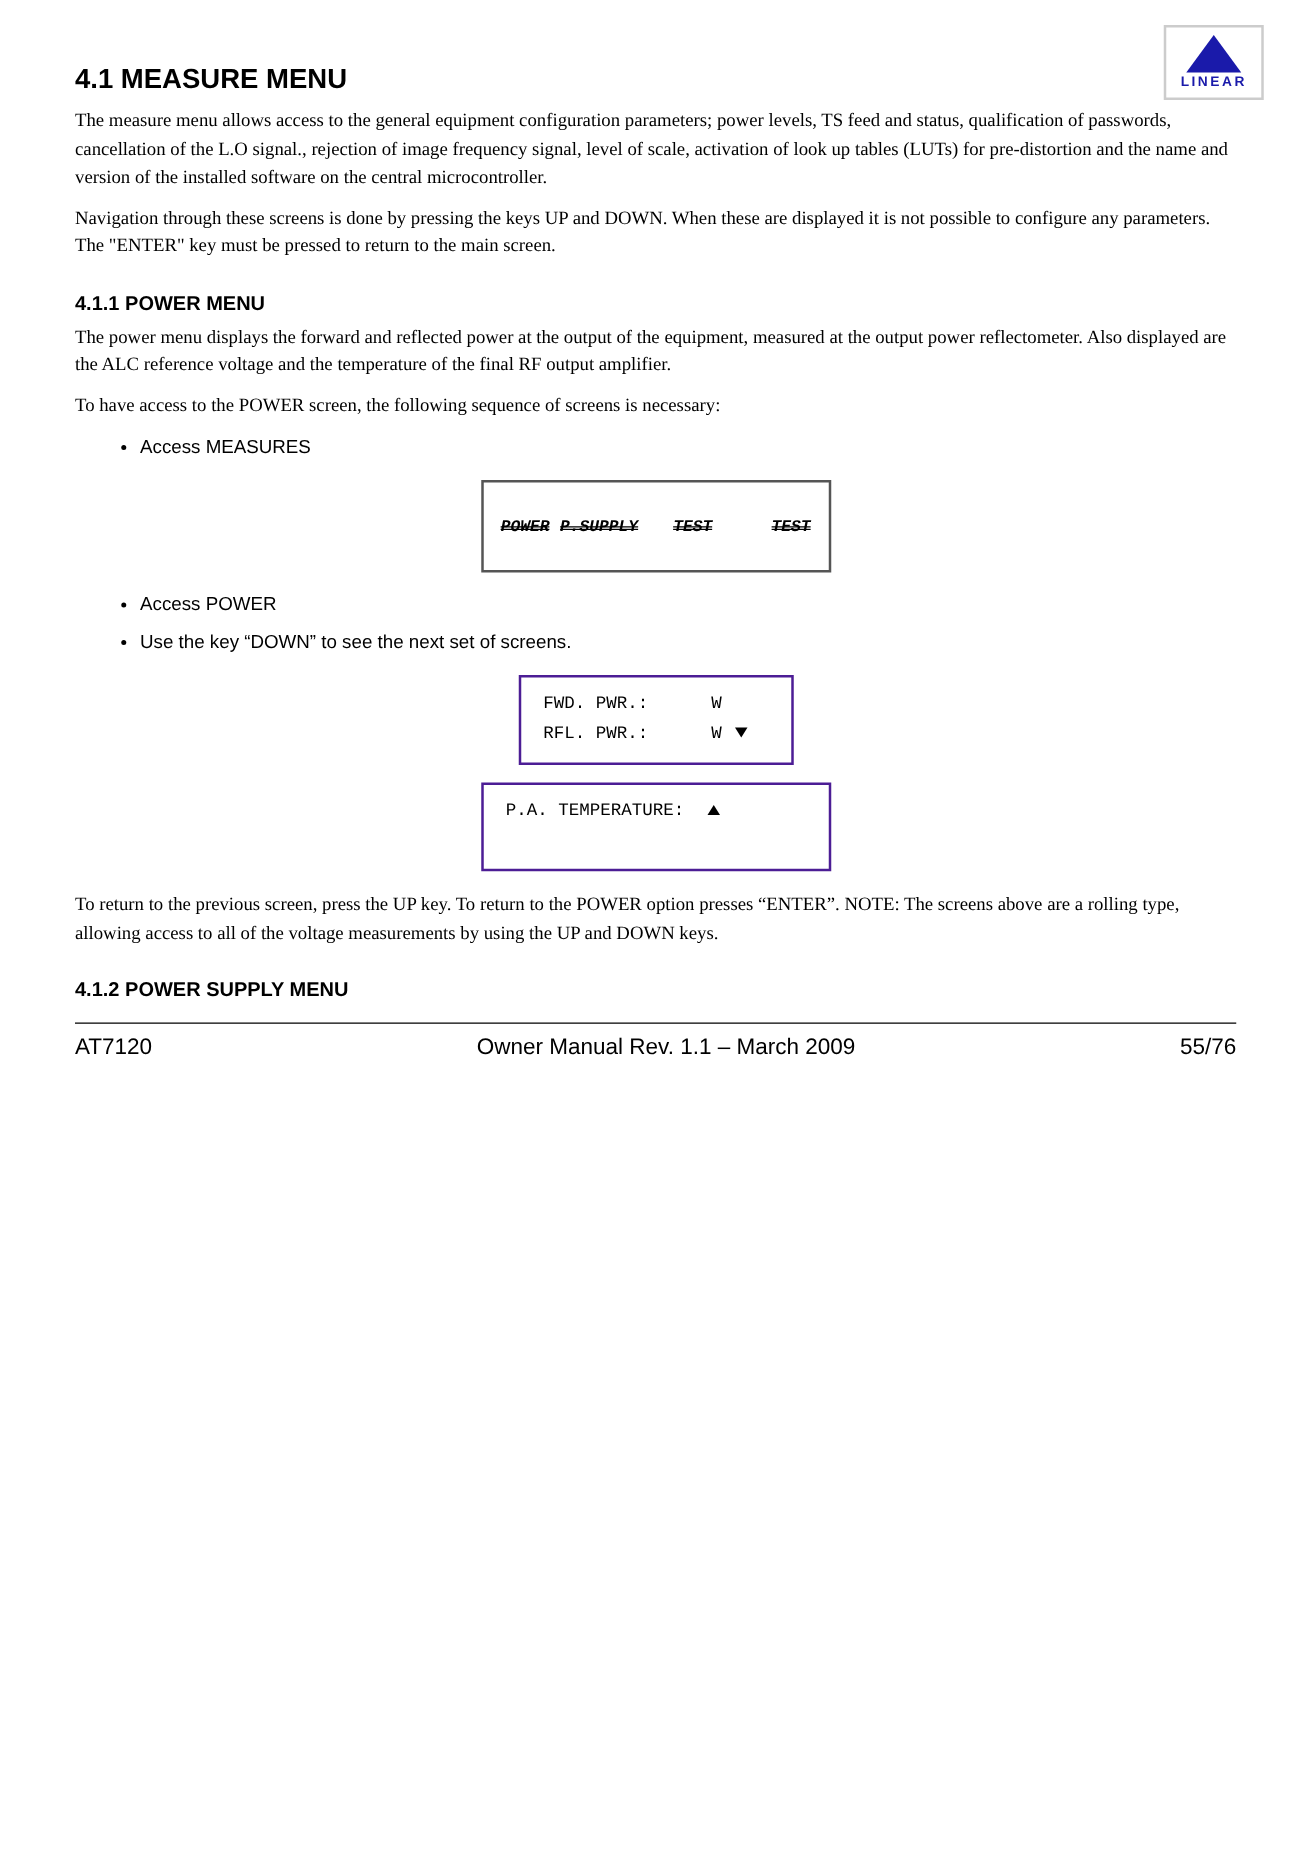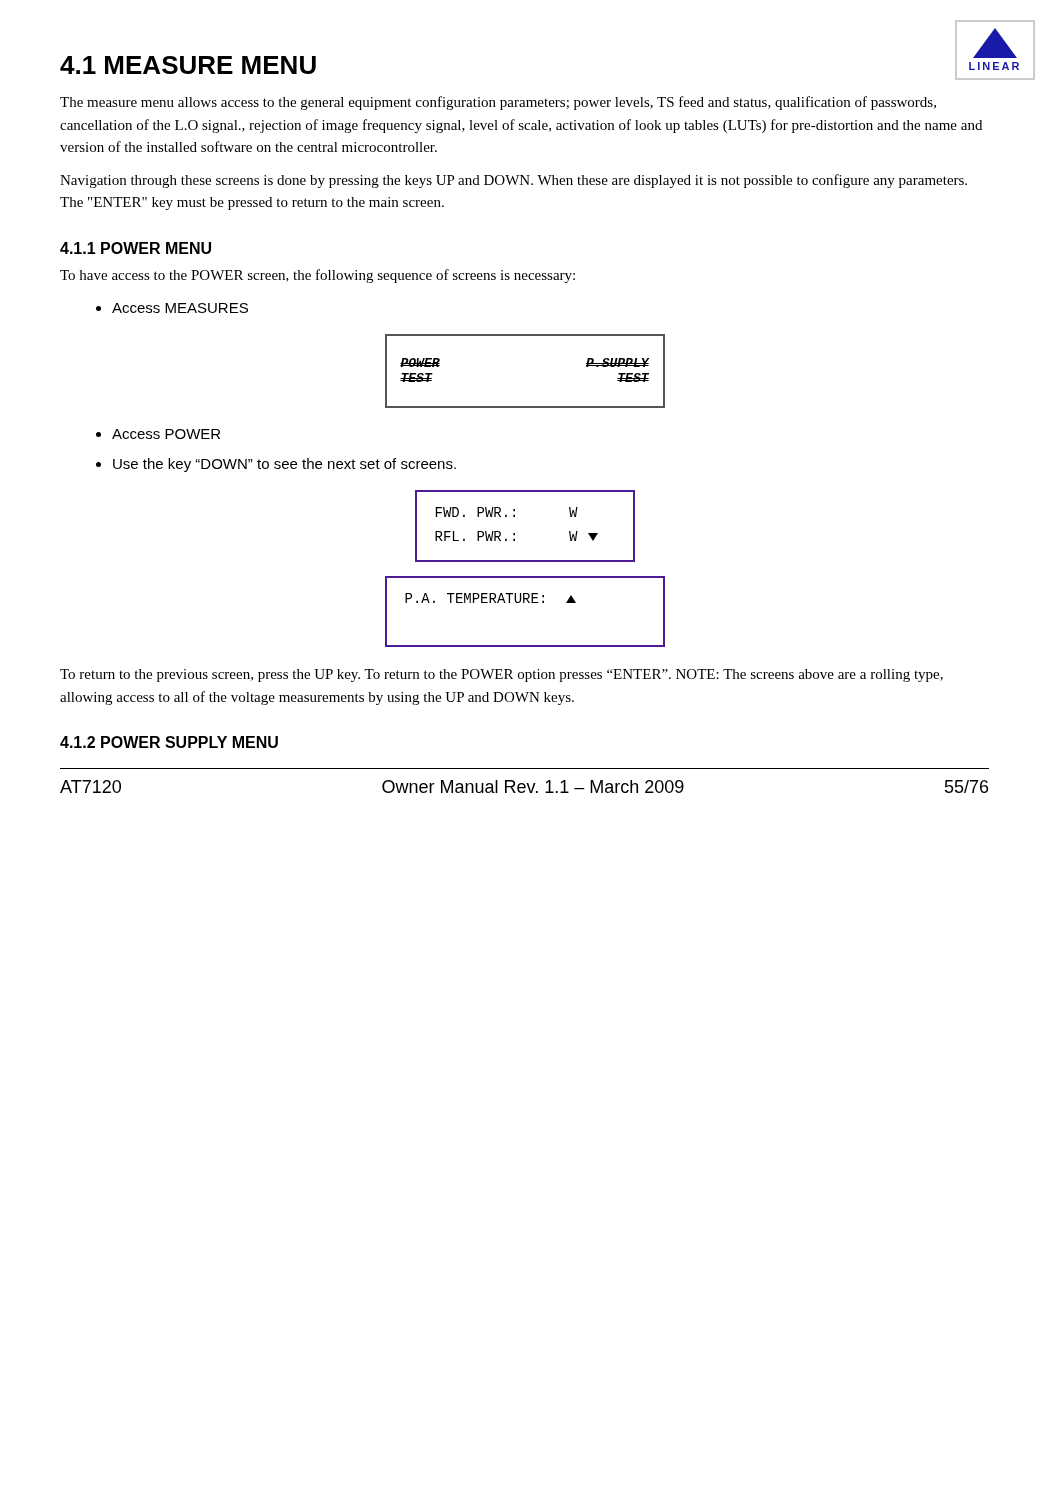--- a/index.html
+++ b/index.html
@@ -15,21 +15,21 @@
 
     .page-container {
       padding: 30px 60px 60px 60px;
       position: relative;
     }
 
     
     .logo-area {
       position: absolute;
       top: 20px;
-      right: 14px;
+      right: 38px;
     }
     .logo-box {
       width: 80px;
       height: 60px;
       background: #fff;
       border: 2px solid #ccc;
       display: flex;
       flex-direction: column;
       align-items: center;
       justify-content: center;
@@ -44,21 +44,21 @@
     .logo-text {
       font-size: 11px;
       font-weight: bold;
       color: #1a1aaa;
       letter-spacing: 2px;
       margin-top: 2px;
     }
 
     
     .section-title {
-      font-size: 26px;
+      font-size: 22px;
       font-weight: bold;
       margin-bottom: 10px;
       margin-top: 20px;
     }
 
     .subsection-title {
       font-size: 16px;
       font-weight: bold;
       margin-top: 26px;
       margin-bottom: 6px;
@@ -106,21 +106,20 @@
       min-width: 280px;
     }
 
     
     .measures-screen {
       position: relative;
       border: 2px solid #555;
       width: 280px;
       height: 74px;
       display: flex;
-      flex-direction: column;
       align-items: center;
       justify-content: center;
       font-family: 'Courier New', Courier, monospace;
       font-size: 13px;
       overflow: hidden;
       background: #fff;
     }
     .measures-screen-row {
       display: flex;
       justify-content: space-between;
@@ -186,20 +185,21 @@
   </div>
 
   <h1 class="section-title">4.1 MEASURE MENU</h1>
 
   <p class="body-text">The measure menu allows access to the general equipment configuration parameters; power levels, TS feed and status, qualification of passwords, cancellation of the L.O signal., rejection of image frequency signal, level of scale, activation of look up tables (LUTs) for pre-distortion and the name and version of the installed software on the central microcontroller.</p>
 
   <p class="body-text">Navigation through these screens is done by pressing the keys UP and DOWN. When these are displayed it is not possible to configure any parameters. The "ENTER" key must be pressed to return to the main screen.</p>
 
   <h2 class="subsection-title">4.1.1 POWER MENU</h2>
 
+  <p class="body-text">The power menu displays the forward and reflected power at the output of the equipment, measured at the output power reflectometer. Also displayed are the ALC reference voltage and the temperature of the final RF output amplifier.</p>
 
   <p class="body-text">To have access to the POWER screen, the following sequence of screens is necessary:</p>
 
   <ul class="bullet-list">
     <li>Access MEASURES</li>
   </ul>
 
   <div class="screen-container">
     <div class="measures-screen">
       <div class="measures-screen-row">

